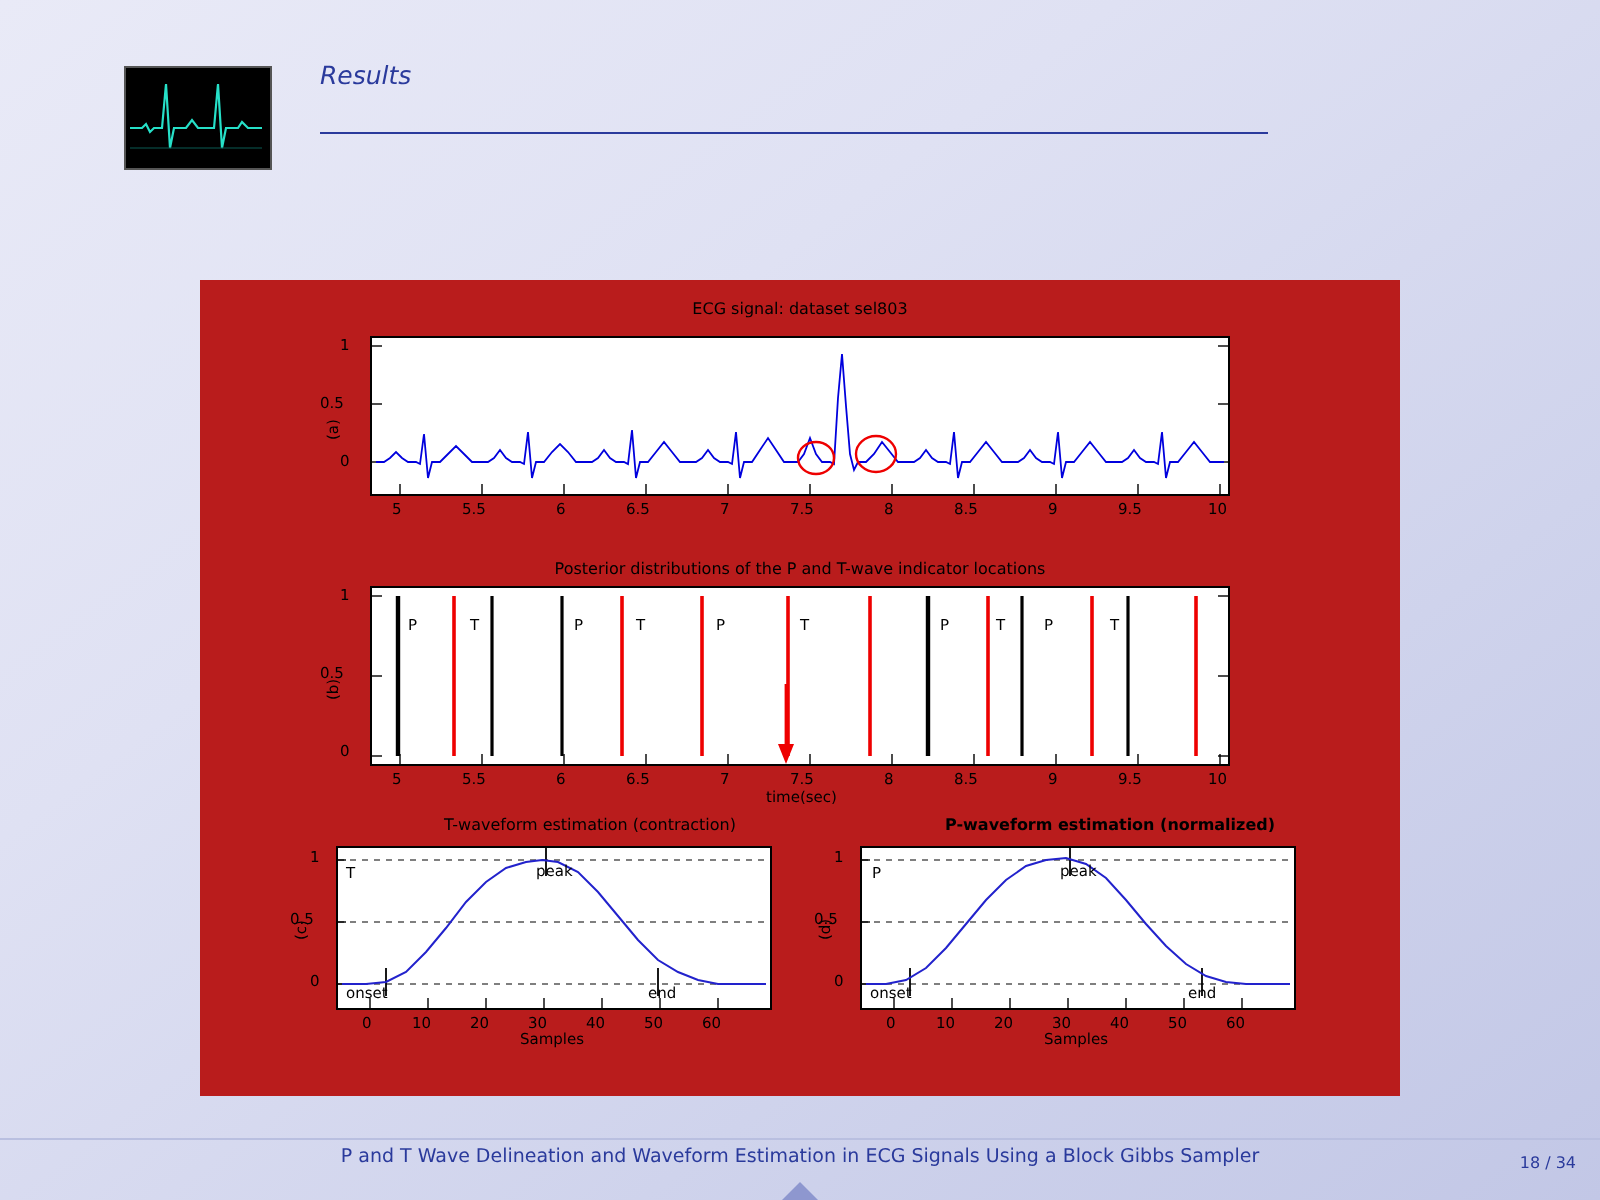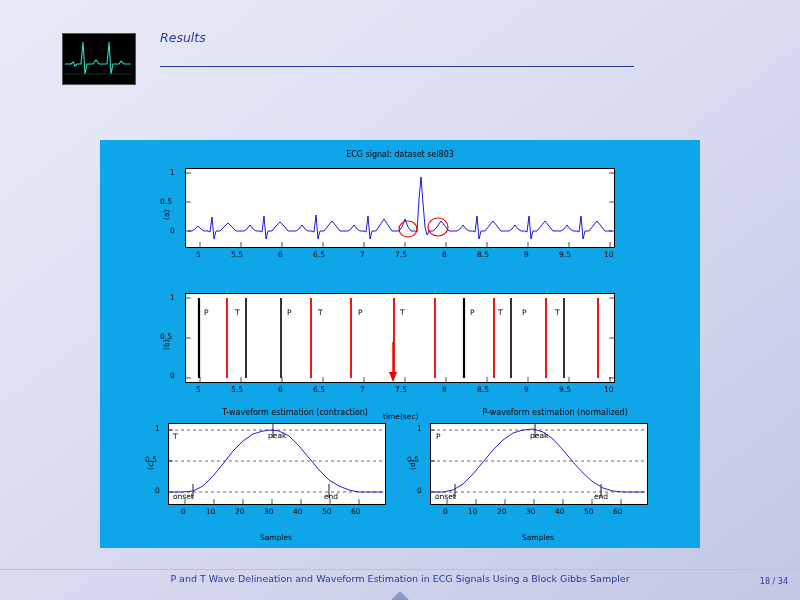--- a/index.html
+++ b/index.html
@@ -29,29 +29,29 @@
   .title{
     position:absolute;left:160px;top:80px;
     color:#1f2f9e;font-size:25px;font-weight:bold;
     letter-spacing:.2px;
     font-family:"DejaVu Sans", sans-serif;
   }
 
   
   .figure{
     position:absolute;left:100px;top:140px;width:600px;height:408px;
-    background:#0ea5e9;
+    background:#b91c1c;
   }
   .cap{
     position:absolute;font-size:8px;color:#000;text-align:center;
     font-family:"DejaVu Sans", sans-serif;white-space:nowrap;
   }
   .axis-label{
     position:absolute;font-size:7.5px;color:#000;
-    font-family:"DejaVu Sans", sans-serif;white-space:nowrap;margin-top:18px;
+    font-family:"DejaVu Sans", sans-serif;white-space:nowrap;
   }
   .tick{
     position:absolute;font-size:7.5px;color:#000;
     font-family:"DejaVu Sans", sans-serif;white-space:nowrap;
   }
   .plotbox{position:absolute;border:1px solid #000;background:#fff;box-sizing:border-box;}
   .ylab{
     position:absolute;font-size:7.5px;color:#000;
     transform:rotate(-90deg);transform-origin:left top;white-space:nowrap;
     font-family:"DejaVu Sans", sans-serif;
@@ -141,20 +141,21 @@
     <div class="tick" style="left:178px;top:110px;">6</div>
     <div class="tick" style="left:213px;top:110px;">6.5</div>
     <div class="tick" style="left:260px;top:110px;">7</div>
     <div class="tick" style="left:295px;top:110px;">7.5</div>
     <div class="tick" style="left:342px;top:110px;">8</div>
     <div class="tick" style="left:377px;top:110px;">8.5</div>
     <div class="tick" style="left:424px;top:110px;">9</div>
     <div class="tick" style="left:459px;top:110px;">9.5</div>
     <div class="tick" style="left:504px;top:110px;">10</div>
 
+    <div class="cap" style="left:120px;top:140px;width:360px;">Posterior distributions of the P and T-wave indicator locations</div>
 
     <div class="plotbox" style="left:85px;top:153px;width:430px;height:90px;">
       <svg width="428" height="88" viewBox="0 0 428 88" preserveAspectRatio="none">
         <g stroke="#000" stroke-width="0.7">
           <line x1="0" y1="84" x2="5" y2="84"></line>
             <line x1="0" y1="44" x2="5" y2="44"></line>
             <line x1="0" y1="4" x2="5" y2="4"></line>
           <line x1="423" y1="84" x2="428" y2="84"></line>
             <line x1="423" y1="44" x2="428" y2="44"></line>
             <line x1="423" y1="4" x2="428" y2="4"></line>
@@ -272,21 +273,21 @@
     <div class="inlab" style="left:224px;top:352px;">end</div>
     <div class="tick" style="left:81px;top:367px;">0</div>
     <div class="tick" style="left:106px;top:367px;">10</div>
     <div class="tick" style="left:135px;top:367px;">20</div>
     <div class="tick" style="left:164px;top:367px;">30</div>
     <div class="tick" style="left:193px;top:367px;">40</div>
     <div class="tick" style="left:222px;top:367px;">50</div>
     <div class="tick" style="left:251px;top:367px;">60</div>
     <div class="axis-label" style="left:160px;top:375px;">Samples</div>
 
-    <div class="cap" style="left:320px;top:268px;width:270px;">P-waveform estimation (normalized)</div>
+    <div class="cap" style="left:320px;top:268px;width:270px;font-weight:bold;">P-waveform estimation (normalized)</div>
 
     <div class="plotbox" style="left:330px;top:283px;width:218px;height:82px;">
       <svg width="216" height="80" viewBox="0 0 216 80" preserveAspectRatio="none">
         <g stroke="#000" stroke-width="0.6" stroke-dasharray="3,3">
           <line x1="0" y1="68" x2="216" y2="68"></line>
           <line x1="0" y1="37" x2="216" y2="37"></line>
           <line x1="0" y1="6" x2="216" y2="6"></line>
         </g>
         <g stroke="#000" stroke-width="0.7">
           <line x1="0" y1="68" x2="4" y2="68"></line>

